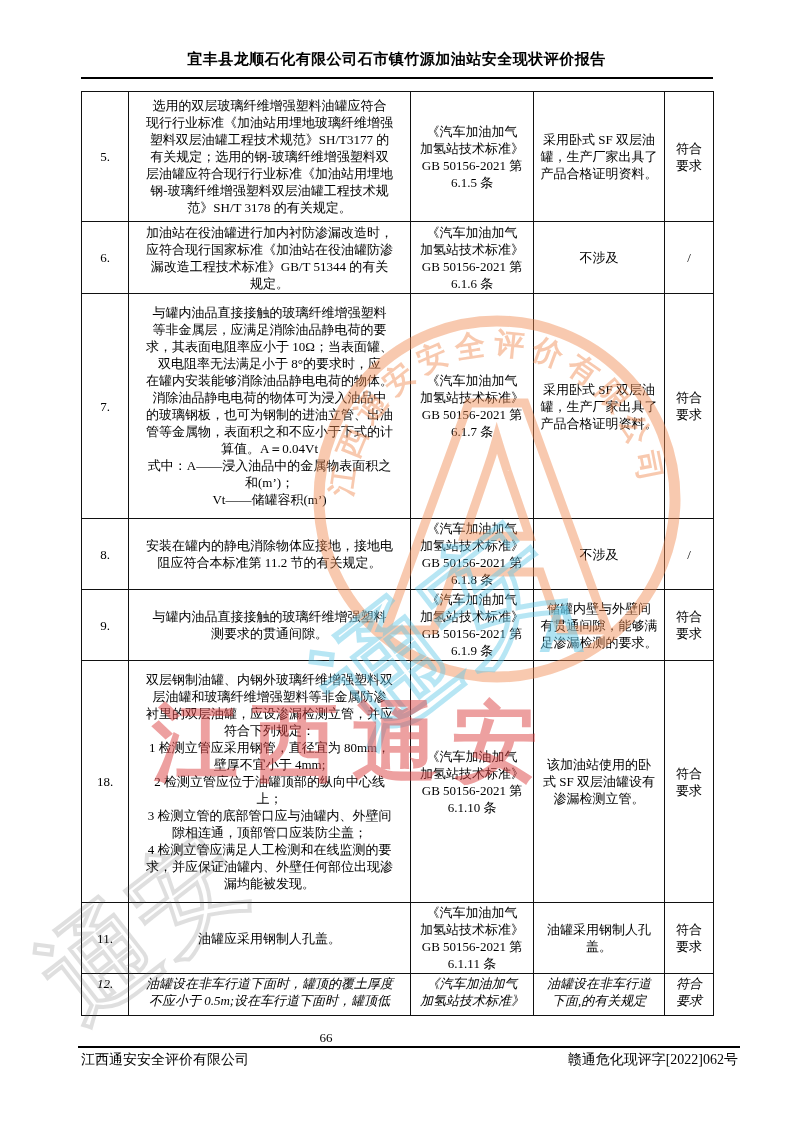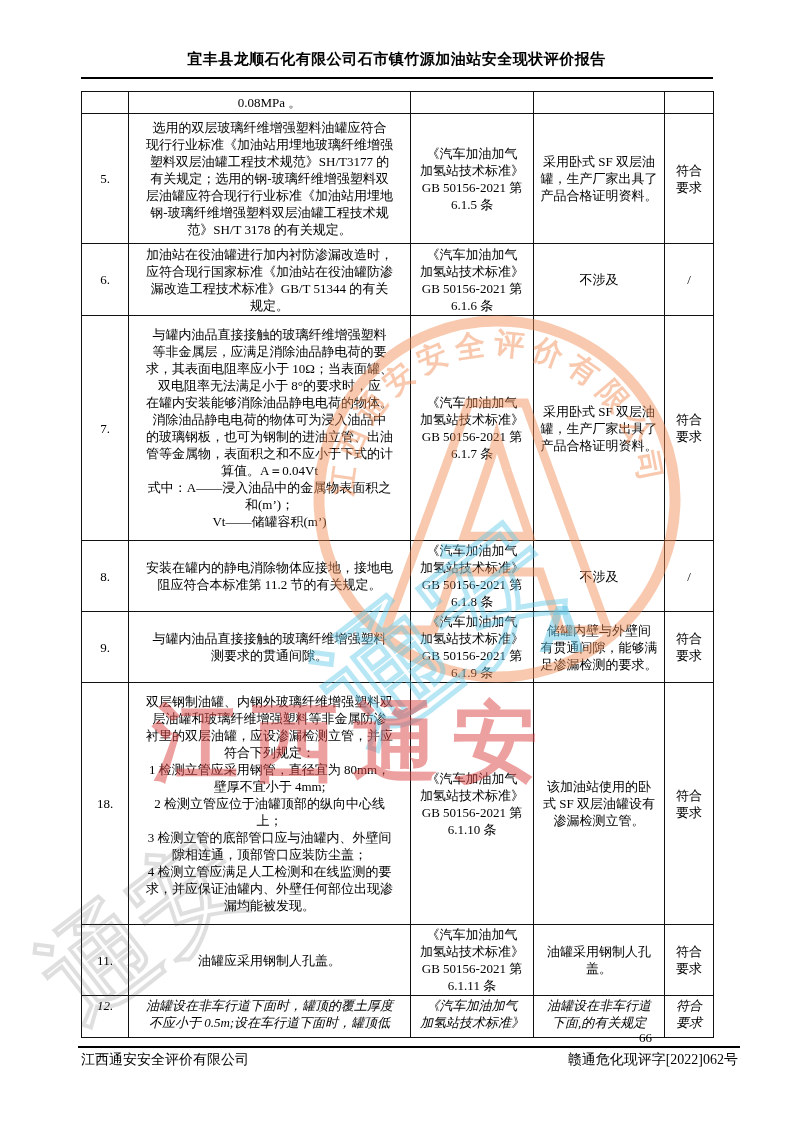--- a/index.html
+++ b/index.html
@@ -33,21 +33,21 @@
     vertical-align:middle;
     text-align:center;
     overflow:hidden;
   }
   td .cell{white-space:pre-line;word-break:break-all;}
   tr.clip td{vertical-align:top;}
   tr.clip .cell{max-height:40px;overflow:hidden;font-style:italic;}
   
   .page-number{
     position:absolute;top:1030px;left:0;width:652px;
-    text-align:right;font-size:13px;
+    text-align:center;font-size:13px;
   }
   .footer-rule{
     position:absolute;top:1046px;left:78px;width:662px;height:2px;
     background:#000;
   }
   .footer-left{
     position:absolute;top:1051px;left:81px;font-size:14px;
   }
   .footer-right{
     position:absolute;top:1051px;right:55px;font-size:14px;
@@ -68,37 +68,20 @@
 
   <table class="report">
     <colgroup>
       <col style="width:47px">
         <col style="width:282px">
         <col style="width:123px">
         <col style="width:131px">
         <col style="width:49px">
     </colgroup>
     <tbody>
-      <tr style="height:22px">
-        <td>
-            <div class="cell"></div>
-          </td>
-        <td>
-            <div class="cell">0.08MPa 。</div>
-          </td>
-        <td>
-            <div class="cell"></div>
-          </td>
-        <td>
-            <div class="cell"></div>
-          </td>
-        <td>
-            <div class="cell"></div>
-          </td>
-      </tr>
       <tr style="height:130px">
         <td>
             <div class="cell">5.</div>
           </td>
         <td>
             <div class="cell">选用的双层玻璃纤维增强塑料油罐应符合
 现行行业标准《加油站用埋地玻璃纤维增强
 塑料双层油罐工程技术规范》SH/T3177 的
 有关规定；选用的钢-玻璃纤维增强塑料双
 层油罐应符合现行行业标准《加油站用埋地

